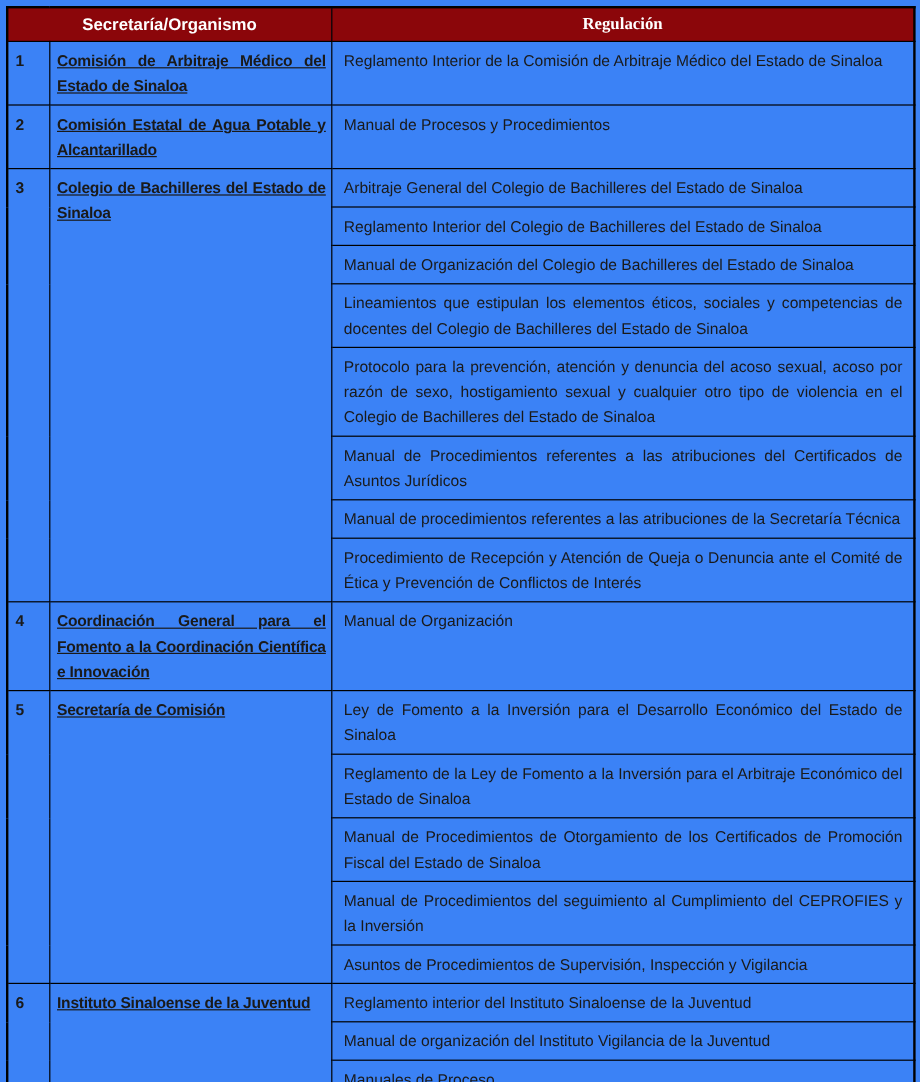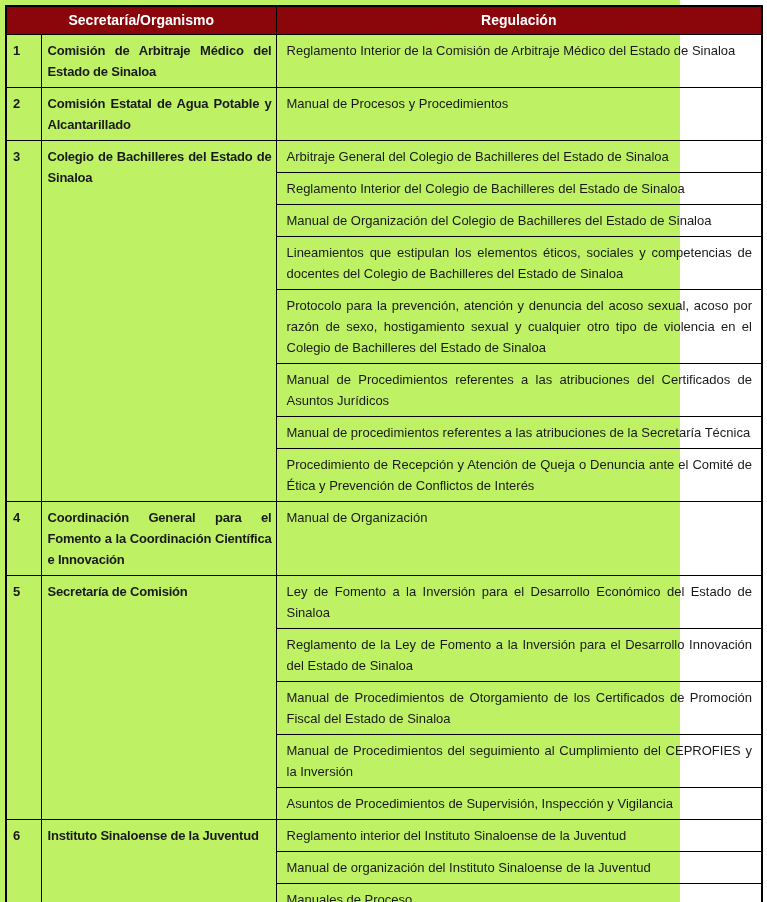--- a/index.html
+++ b/index.html
@@ -7,23 +7,23 @@
     padding: 0;
     background: #ffffff;
     width: 767px;
   }
   body {
     font-family: "Liberation Sans", sans-serif;
     color: #1a1a1a;
     box-sizing: border-box;
   }
   .page {
-    width: 680px;
+    width: 767px;
     height: 902px;
-    background: #bef264;
+    background: #3b82f6;
     box-sizing: border-box;
     padding: 5px 3px 5px 5px;
   }
   table.reg-table {
     border-collapse: collapse;
     table-layout: fixed;
     width: 758px;
     border: 2px solid #000000;
   }
   col.c-num { width: 35px; }
@@ -53,36 +53,37 @@
   }
   td.num {
     font-weight: bold;
     text-align: left;
     padding: 5px 3px 5px 6px;
   }
   td.org {
     font-weight: bold;
     padding: 5px 4px 5px 6px;
     letter-spacing: -0.2px;
+    text-decoration: underline;
   }
 </style>
 </head>
 <body>
 
 <div class="page">
   <table class="reg-table">
     <colgroup>
       <col class="c-num">
       <col class="c-org">
       <col class="c-reg">
     </colgroup>
     <thead>
       <tr>
         <th colspan="2" style="background: rgb(139, 6, 10); color: rgb(255, 255, 255);">Secretaría/Organismo</th>
-        <th style="background: rgb(139, 6, 10); color: rgb(255, 255, 255);">Regulación</th>
+        <th style="background: rgb(139, 6, 10); color: rgb(255, 255, 255); font-family: Liberation Serif, serif;">Regulación</th>
       </tr>
     </thead>
     <tbody>
 
     <tr>
           <td class="num" rowspan="1">1</td>
           <td class="org" rowspan="1">Comisión de Arbitraje Médico del Estado de Sinaloa</td>
           <td class="reg">Reglamento Interior de la Comisión de Arbitraje Médico del Estado de Sinaloa</td>
         </tr>
         <tr>
@@ -120,37 +121,37 @@
           <td class="num" rowspan="1">4</td>
           <td class="org" rowspan="1">Coordinación General para el Fomento a la Coordinación Científica e Innovación</td>
           <td class="reg">Manual de Organización</td>
         </tr>
         <tr>
           <td class="num" rowspan="5">5</td>
           <td class="org" rowspan="5">Secretaría de Comisión</td>
           <td class="reg">Ley de Fomento a la Inversión para el Desarrollo Económico del Estado de Sinaloa</td>
         </tr>
         <tr>
-          <td class="reg">Reglamento de la Ley de Fomento a la Inversión para el Desarrollo Innovación del Estado de Sinaloa</td>
+          <td class="reg">Reglamento de la Ley de Fomento a la Inversión para el Arbitraje Económico del Estado de Sinaloa</td>
         </tr>
         <tr>
           <td class="reg">Manual de Procedimientos de Otorgamiento de los Certificados de Promoción Fiscal del Estado de Sinaloa</td>
         </tr>
         <tr>
           <td class="reg">Manual de Procedimientos del seguimiento al Cumplimiento del CEPROFIES y la Inversión</td>
         </tr>
         <tr>
           <td class="reg">Asuntos de Procedimientos de Supervisión, Inspección y Vigilancia</td>
         </tr>
         <tr>
           <td class="num" rowspan="3">6</td>
           <td class="org" rowspan="3">Instituto Sinaloense de la Juventud</td>
           <td class="reg">Reglamento interior del Instituto Sinaloense de la Juventud</td>
         </tr>
         <tr>
-          <td class="reg">Manual de organización del Instituto Sinaloense de la Juventud</td>
+          <td class="reg">Manual de organización del Instituto Vigilancia de la Juventud</td>
         </tr>
         <tr>
           <td class="reg">Manuales de Proceso</td>
         </tr>
       </tbody>
   </table>
 </div>
 
 </body></html>

